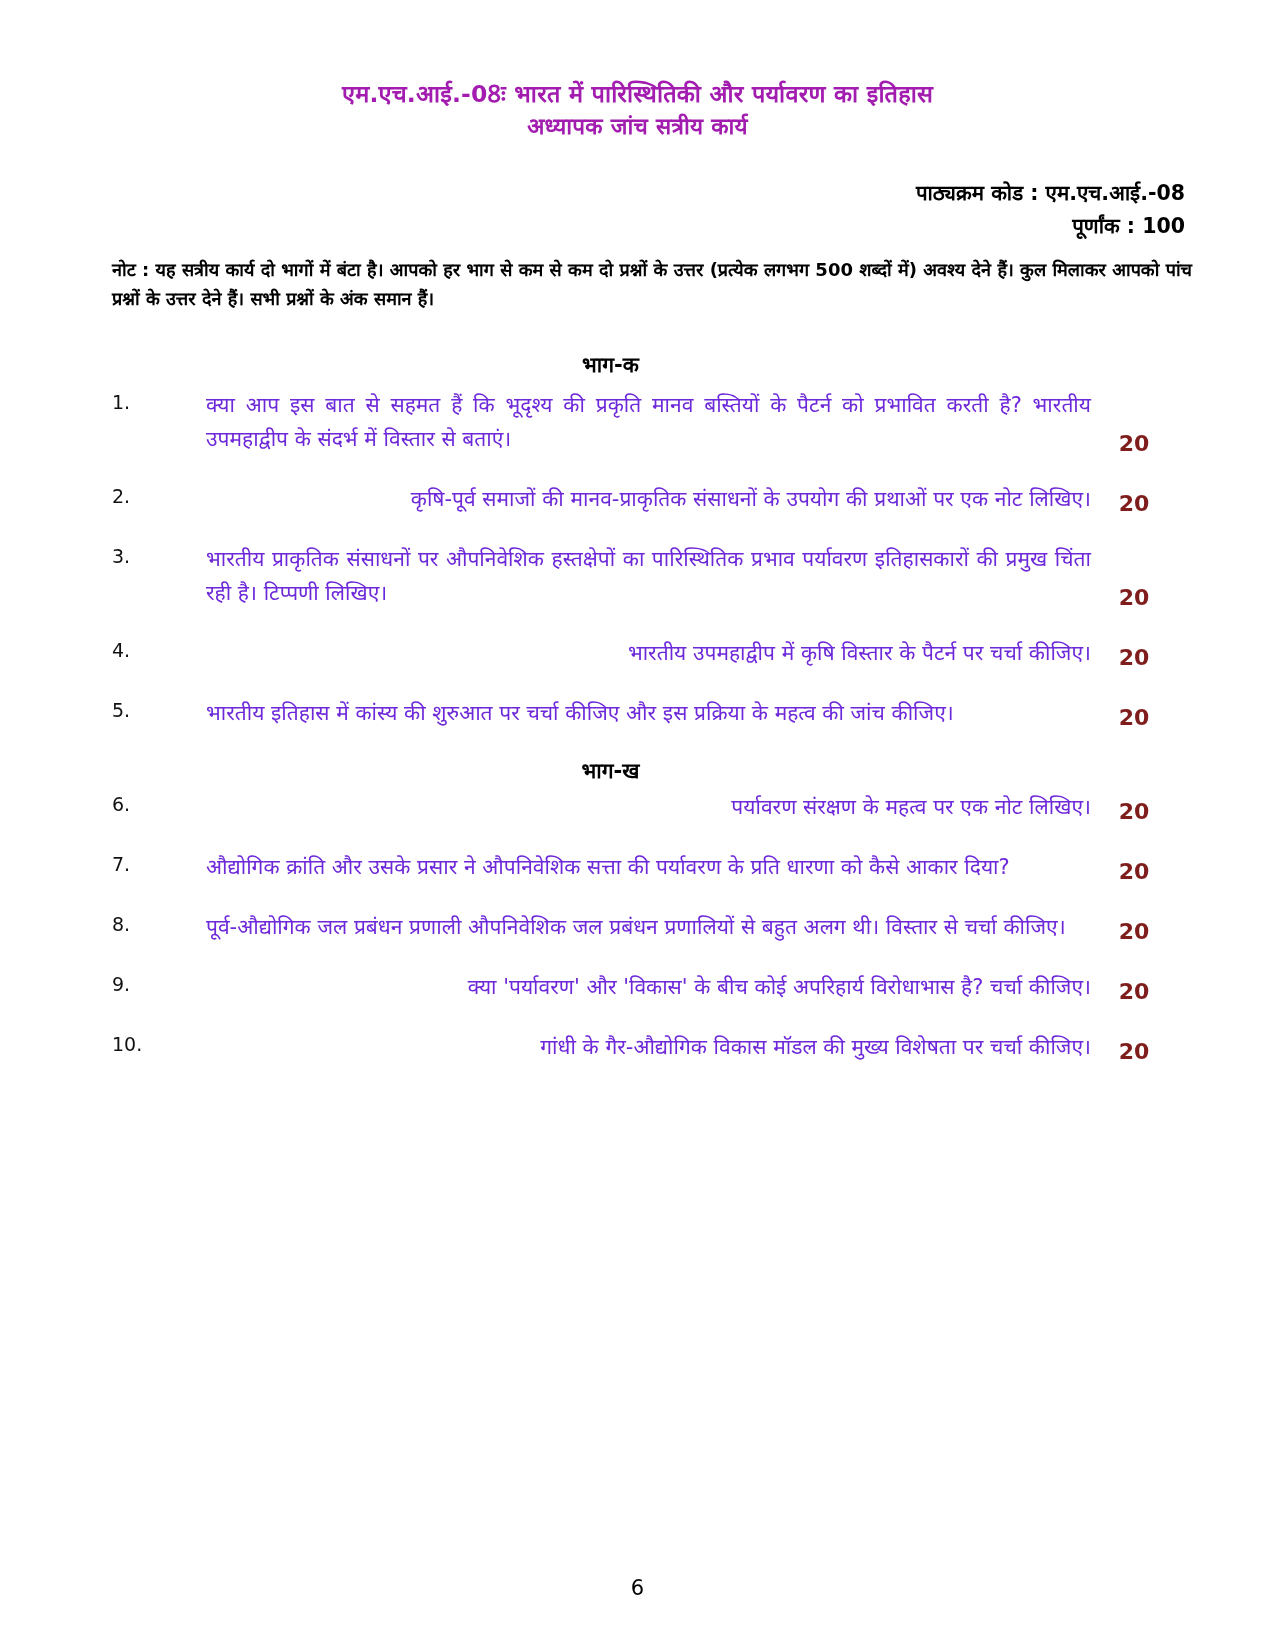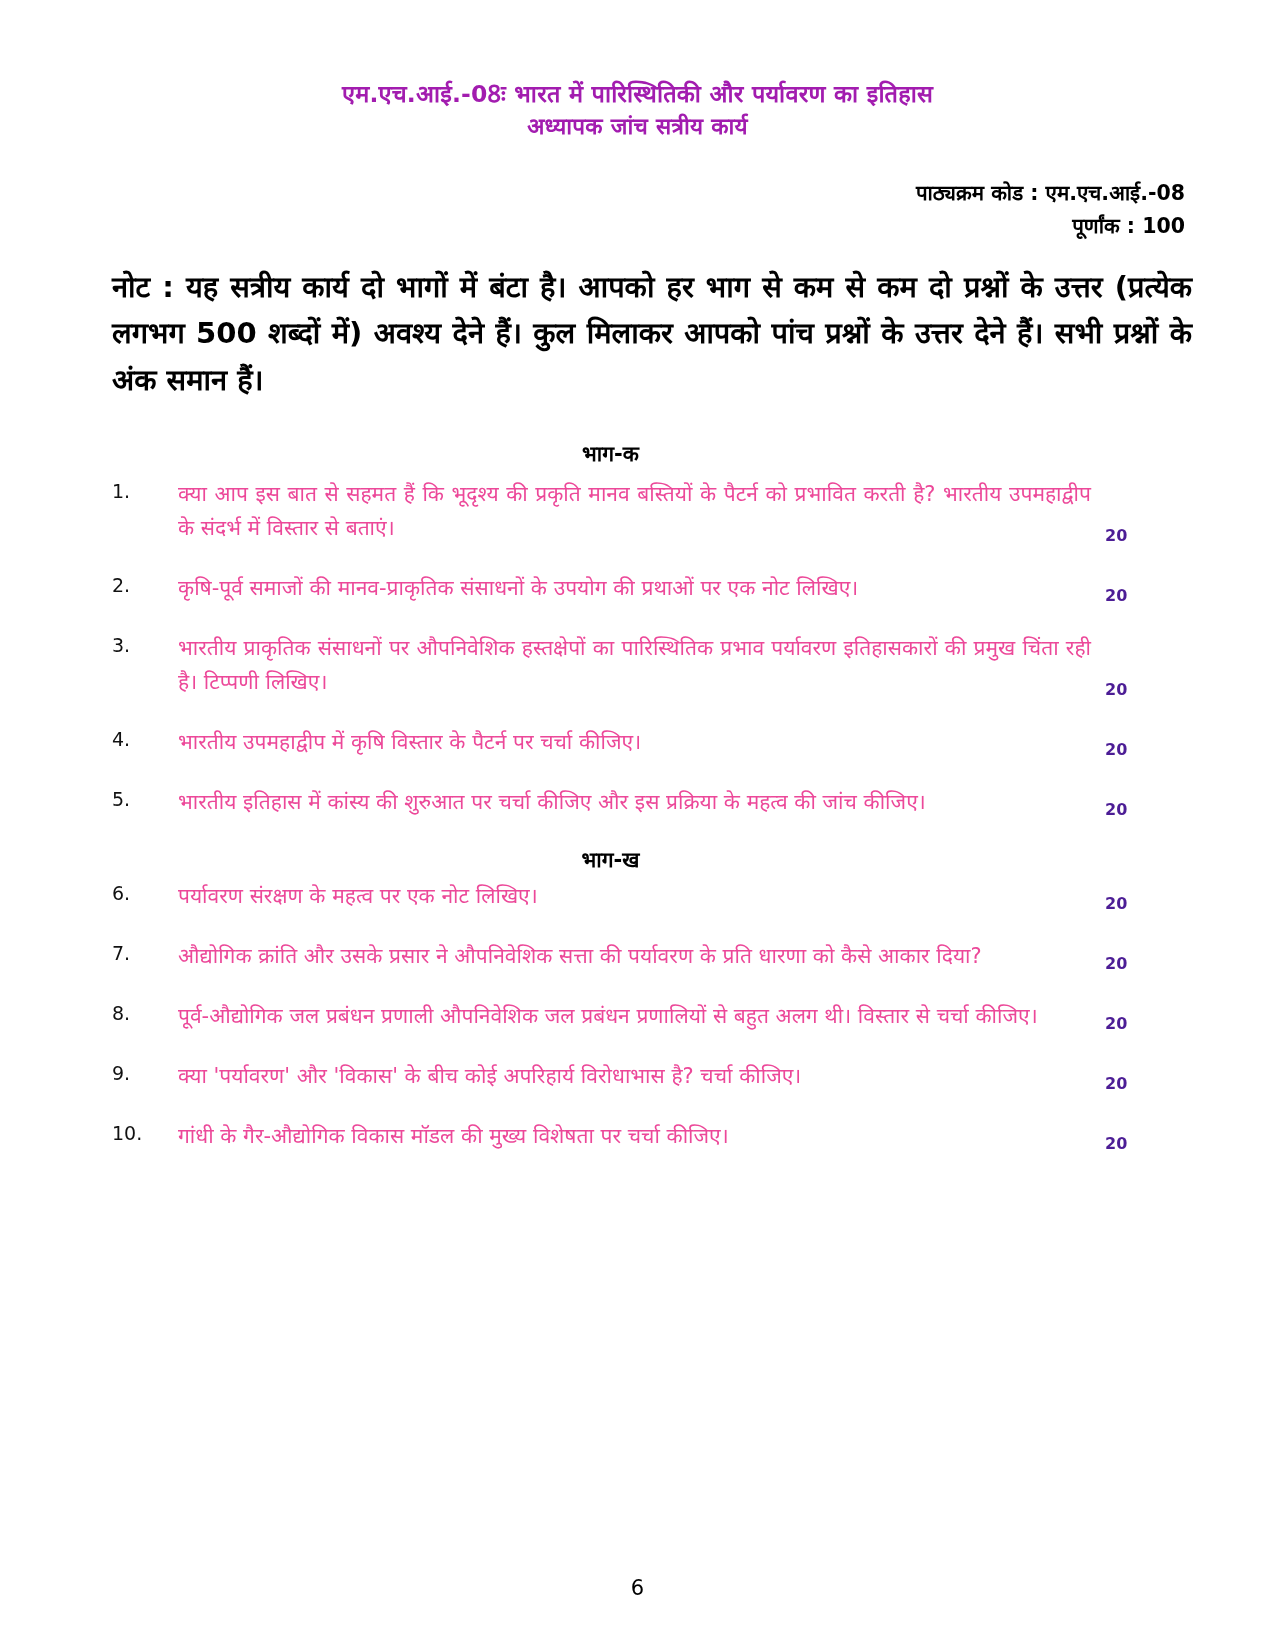--- a/index.html
+++ b/index.html
@@ -49,24 +49,24 @@
   }
   .code-line {
     font-size: 20.5px;
     font-weight: 700;
     color: #000;
     white-space: nowrap;
   }
 
   
   .note {
-    margin-top: 22px;
+    margin-top: 14px;
     padding-left: 112px;
     padding-right: 83px;
-    font-size: 29px;
+    font-size: 18px;
     font-weight: 700;
     line-height: 1.60;
     text-align: justify;
     text-justify: inter-word;
     color: #000;
   }
   .note .note-label {
     font-weight: 700;
   }
 
@@ -101,35 +101,36 @@
     width: 66px;
     flex: 0 0 66px;
     font-size: 19px;
     color: #111;
     padding-top: 3px;
   }
   .qtext {
     flex: 1 1 auto;
     font-size: 21px;
     line-height: 1.62;
-    color: #ec4899;
+    color: #6d28d9;
     text-align: justify;
     text-justify: inter-word;
     padding-right: 14px;
+    margin-left: 28px;
   }
   .qtext.nojustify {
-    text-align: left;
+    text-align: right;
   }
   .qmarks {
     flex: 0 0 58px;
     width: 58px;
-    text-align: left;
-    font-size: 16px;
-    font-weight: 700;
-    color: #4c1d95;
+    text-align: center;
+    font-size: 22px;
+    font-weight: 700;
+    color: #7f1d1d;
     align-self: flex-end;
   }
 
   
   .page-number {
     position: absolute;
     left: 0;
     right: 0;
     bottom: 128px;
     text-align: center;

